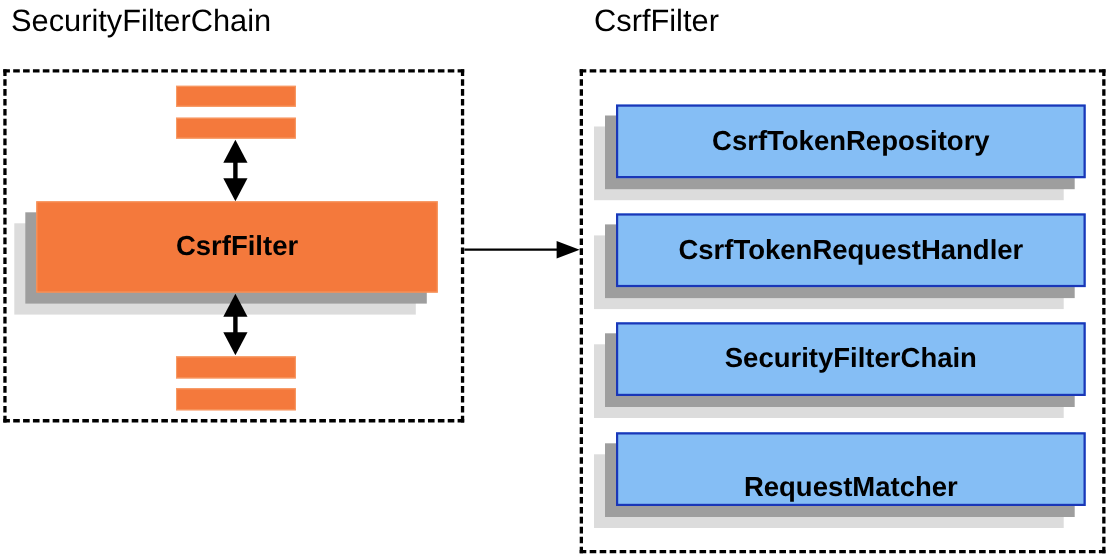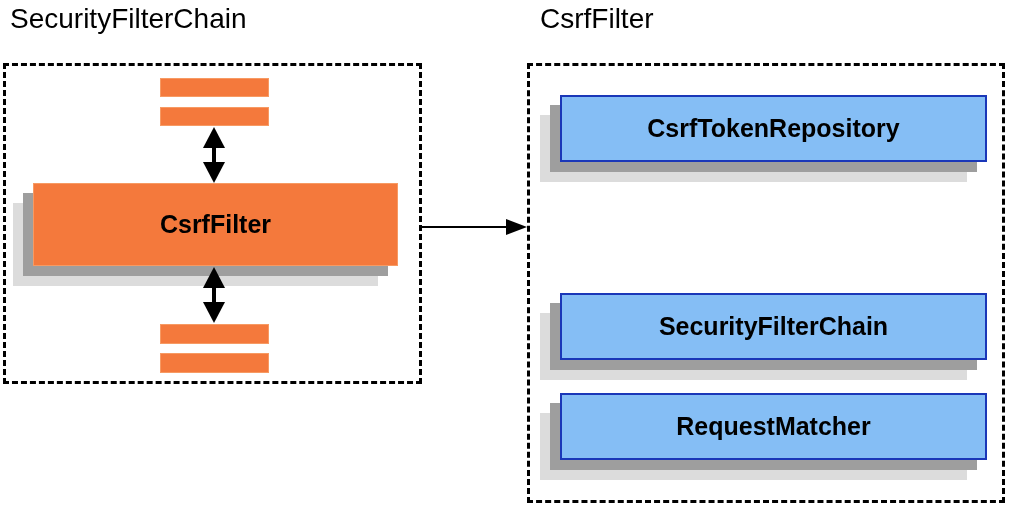--- a/index.html
+++ b/index.html
@@ -59,21 +59,21 @@
     background:var(--blue-fill);
     border:2px solid var(--blue-border);
     box-shadow:-10px 10px 0 var(--shadow-mid), -20px 20px 0 var(--shadow-light);
     display:flex;align-items:center;justify-content:center;
     font-size:25px;font-weight:bold;color:var(--ink);
     white-space:nowrap;
   }
   .blue-1{top:95px;}
   .blue-2{top:194px;}
   .blue-3{top:293px;}
-  .blue-4{top:393px;}
+  .blue-4{top:393px;align-items:flex-end;}
   .arrow{position:absolute;display:block;}
   .arrow-v1{left:199px;top:127px;}
   .arrow-v2{left:199px;top:267px;}
   .arrow-h{left:422px;top:217px;}
 </style>
 </head>
 <body>
 
 <div class="stage">
 
@@ -107,20 +107,23 @@
   <svg class="arrow arrow-h" width="106" height="20" viewBox="0 0 106 20">
     <line x1="0" y1="10" x2="86" y2="10" stroke="#000" stroke-width="2"></line>
     <path d="M105 10 L84 2 L84 18 Z" fill="#000"></path>
   </svg>
 
   <div class="dashed-panel panel-right"></div>
 
   <div class="blue-box blue-1">
     <span>CsrfTokenRepository</span>
   </div>
+  <div class="blue-box blue-2">
+    <span>CsrfTokenRequestHandler</span>
+  </div>
   <div class="blue-box blue-3">
     <span>SecurityFilterChain</span>
   </div>
   <div class="blue-box blue-4">
     <span>RequestMatcher</span>
   </div>
 
 </div>
 
 </body></html>

